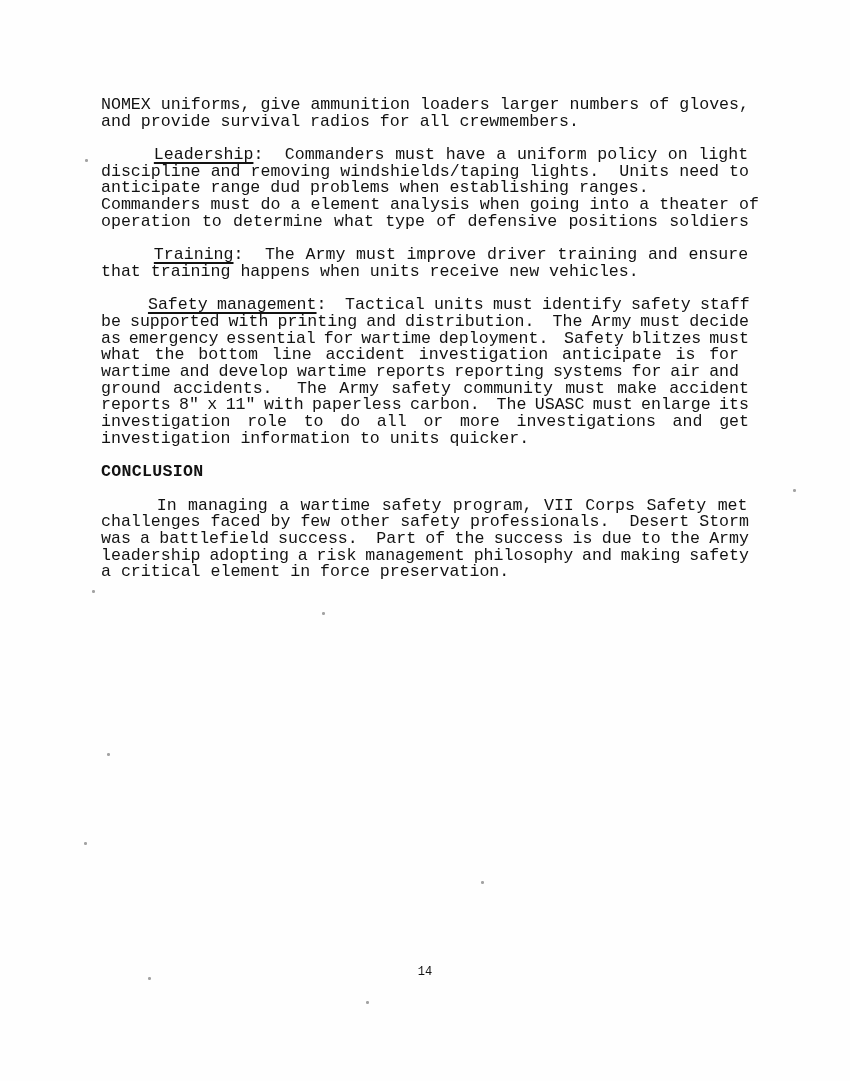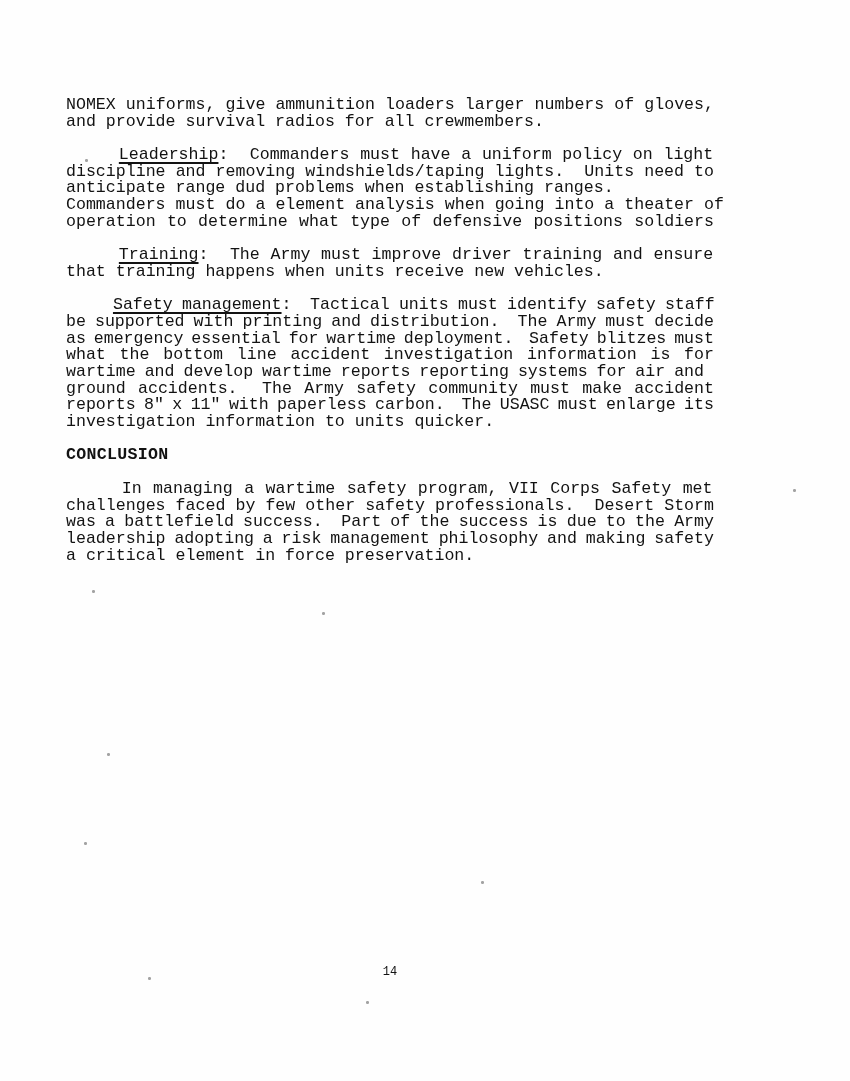--- a/index.html
+++ b/index.html
@@ -6,20 +6,21 @@
   body {
     width: 850px; height: 1081px;
     background: #fefefe;
     position: relative;
     overflow: hidden;
     font-family: "Liberation Mono", "DejaVu Sans Mono", monospace;
   }
   .page {
     position: absolute; inset: 0;
     background: #fefefe;
+    margin-left: 35px;
   }
   .text-block {
     position: absolute;
     left: 66px; top: 97px;
     width: 648px;
     color: #121212;
     font-size: 16.6px;
     line-height: 16.7px;
   }
   .line {
@@ -63,24 +64,25 @@
       <div class="line"><span class="ln"><span>anticipate range dud problems when establishing ranges.</span></span></div>
       <div class="line j"><span class="ln" style="word-spacing: 0.0667614px;"><span>Commanders must do a element analysis when going into a theater of</span></span></div>
       <div class="line j"><span class="ln" style="word-spacing: 1.33594px;"><span>operation to determine what type of defensive positions soldiers</span></span></div>
       <div class="line"><span class="ln"></span></div>
       <div class="line j"><span class="ln" style="word-spacing: 0.762277px;"><span>     </span><span class="u">Training</span><span>:  The Army must improve driver training and ensure</span></span></div>
       <div class="line"><span class="ln"><span>that training happens when units receive new vehicles.</span></span></div>
       <div class="line"><span class="ln"></span></div>
       <div class="line j"><span class="ln" style="word-spacing: -0.711538px;"><span>     </span><span class="u">Safety management</span><span>:  Tactical units must identify safety staff</span></span></div>
       <div class="line j"><span class="ln" style="word-spacing: -0.923438px;"><span>be supported with printing and distribution.  The Army must decide</span></span></div>
       <div class="line j"><span class="ln" style="word-spacing: -2.13194px;"><span>as emergency essential for wartime deployment.  Safety blitzes must</span></span></div>
-      <div class="line j"><span class="ln" style="word-spacing: 3.82617px;"><span>what the bottom line accident investigation information is for</span></span></div>
+      <div class="line j"><span class="ln" style="word-spacing: 3.82617px;"><span>what the bottom line accident investigation anticipate is for</span></span></div>
       <div class="line j"><span class="ln" style="word-spacing: -1.02604px;"><span>wartime and develop wartime reports reporting systems for air and</span></span></div>
       <div class="line j"><span class="ln" style="word-spacing: 2.2934px;"><span>ground accidents.  The Army safety community must make accident</span></span></div>
       <div class="line j"><span class="ln" style="word-spacing: -1.59896px;"><span>reports 8" x 11" with paperless carbon.  The USASC must enlarge its</span></span></div>
+      <div class="line j"><span class="ln" style="word-spacing: 6.72049px;"><span>investigation role to do all or more investigations and get</span></span></div>
       <div class="line"><span class="ln"><span>investigation information to units quicker.</span></span></div>
       <div class="line"><span class="ln"></span></div>
       <div class="line b"><span class="ln"><span>CONCLUSION</span></span></div>
       <div class="line"><span class="ln"></span></div>
       <div class="line j"><span class="ln" style="word-spacing: 1.47433px;"><span>     In managing a wartime safety program, VII Corps Safety met</span></span></div>
       <div class="line j"><span class="ln" style="word-spacing: 0.0815972px;"><span>challenges faced by few other safety professionals.  Desert Storm</span></span></div>
       <div class="line j"><span class="ln" style="word-spacing: -0.710337px;"><span>was a battlefield success.  Part of the success is due to the Army</span></span></div>
       <div class="line j"><span class="ln" style="word-spacing: -1.1543px;"><span>leadership adopting a risk management philosophy and making safety</span></span></div>
       <div class="line"><span class="ln"><span>a critical element in force preservation.</span></span></div>
     </div>

